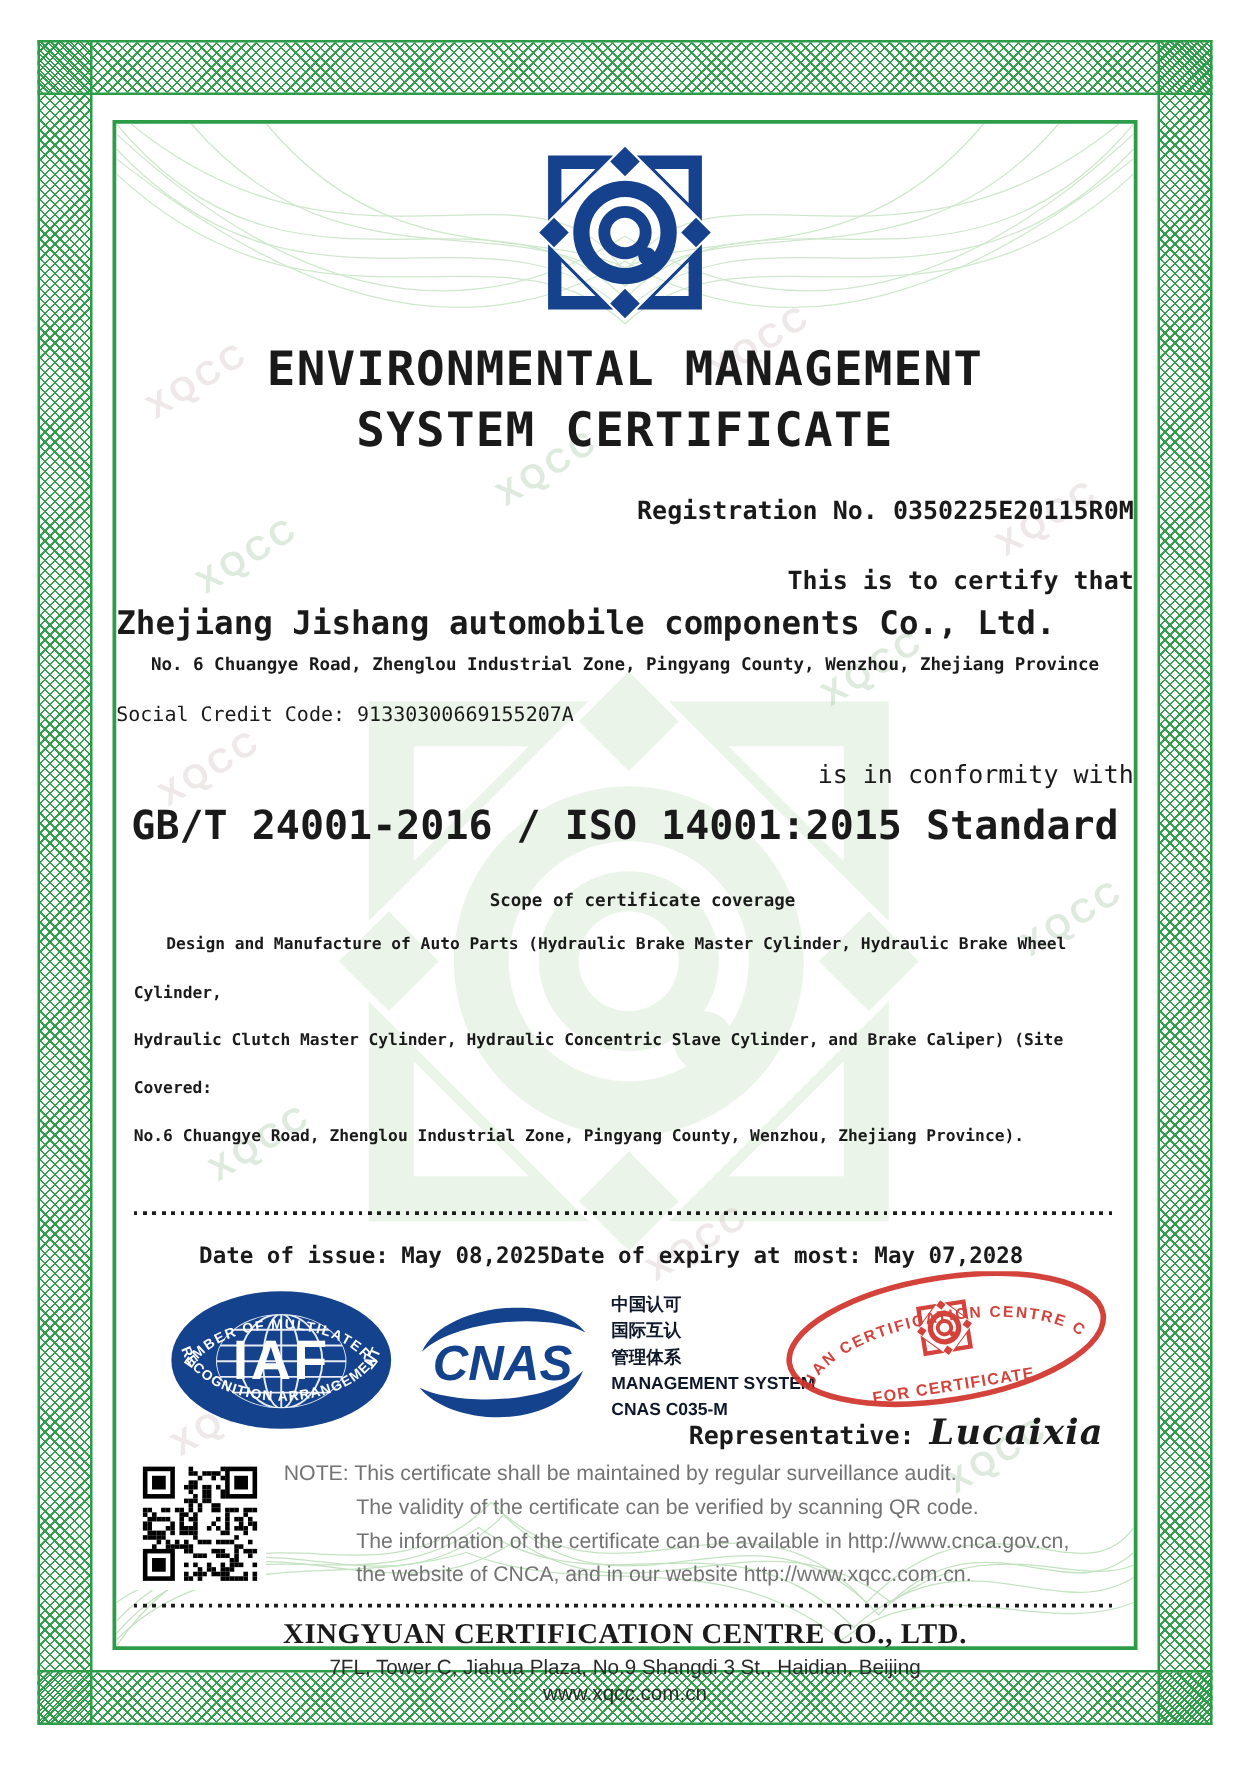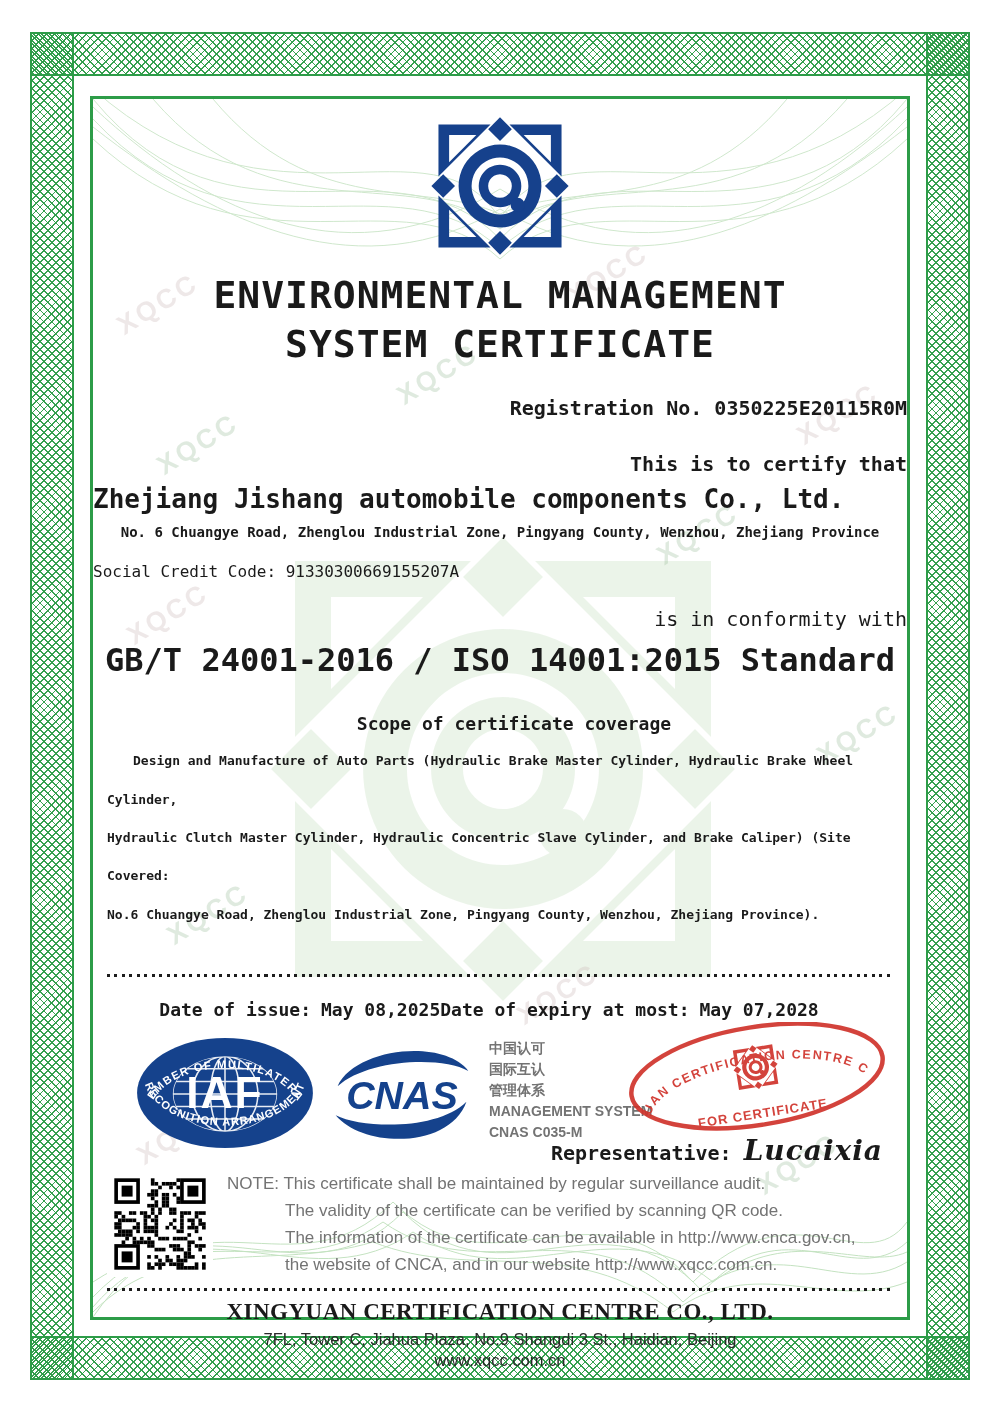--- a/index.html
+++ b/index.html
@@ -27,35 +27,35 @@
   .content{position:relative;width:100%;height:100%;}
   .logo{display:block;margin:16px auto 0;width:142px;height:142px;color:#16418c;}
   .title{margin-top:14px;text-align:center;font-weight:bold;font-size:38px;line-height:1.28;letter-spacing:1px;}
   .regno{margin-top:28px;text-align:right;font-weight:bold;font-size:20px;}
   .certify{margin-top:32px;text-align:right;font-weight:bold;font-size:20px;}
   .company{margin-top:8px;text-align:left;font-weight:bold;font-size:26px;}
   .caddr{margin-top:10px;text-align:center;font-weight:bold;font-size:14px;}
   .scc{margin-top:22px;text-align:left;font-weight:normal;font-size:16px;}
   .conformity{margin-top:26px;text-align:right;font-weight:normal;font-size:20px;}
   .standard{margin-top:10px;text-align:center;font-weight:bold;font-size:32px;}
-  .scopetitle{margin-top:34px;text-align:center;font-weight:bold;font-size:18px;padding-left:28px;}
+  .scopetitle{margin-top:34px;text-align:center;font-weight:bold;font-size:14px;padding-left:28px;}
   .scope{margin-top:8px;padding:0 14px;font-weight:bold;font-size:13px;line-height:2.95;text-indent:26px;}
   .scope div{text-indent:0;}
   .scope div:first-child{text-indent:26px;}
   .dots{height:3px;margin:40px 14px 0;
     background:repeating-linear-gradient(90deg,#1d1d1d 0 3px,transparent 3px 7.5px);}
   .dots2{margin-top:10px;}
   .dates{display:flex;justify-content:center;margin-top:22px;padding:0 48px 0 26px;
          font-weight:bold;font-size:18px;}
   .dates .val{margin-left:10px;}
   .logorow{position:relative;margin-top:16px;height:118px;}
   .iaf{position:absolute;left:40px;top:0;width:184px;height:114px;}
   .cnas{position:absolute;left:236px;top:8px;width:146px;height:100px;}
   .cnasinfo{position:absolute;left:396px;top:2px;font-family:"Liberation Sans",sans-serif;
-            font-size:14px;line-height:1.5;color:#737373;font-weight:bold;}
+            font-size:14px;line-height:1.5;color:#0f172a;font-weight:bold;}
   .stamp{position:absolute;right:14px;top:-14px;width:272px;height:114px;}
   .rep{position:relative;margin-top:-20px;text-align:right;padding-right:24px;font-weight:bold;font-size:20px;}
   .sig{font-family:"DejaVu Serif",serif;font-style:italic;font-weight:bold;font-size:28px;letter-spacing:1px;}
   .noterow{display:flex;margin-top:4px;padding:0 14px;gap:14px;align-items:flex-start;}
   .qr{flex:0 0 auto;width:106px;height:106px;}
   .notetext{font-family:"Liberation Sans",sans-serif;font-size:17px;line-height:1.58;color:#737373;}
   .notetext .cont{padding-left:58px;}
   .footer{text-align:center;margin-top:8px;}
   .ftitle{font-family:"Liberation Serif",serif;font-weight:bold;font-size:23px;letter-spacing:.5px;}
   .faddr{font-family:"Liberation Sans",sans-serif;font-size:16.5px;margin-top:5px;color:#2a2a2a;}

